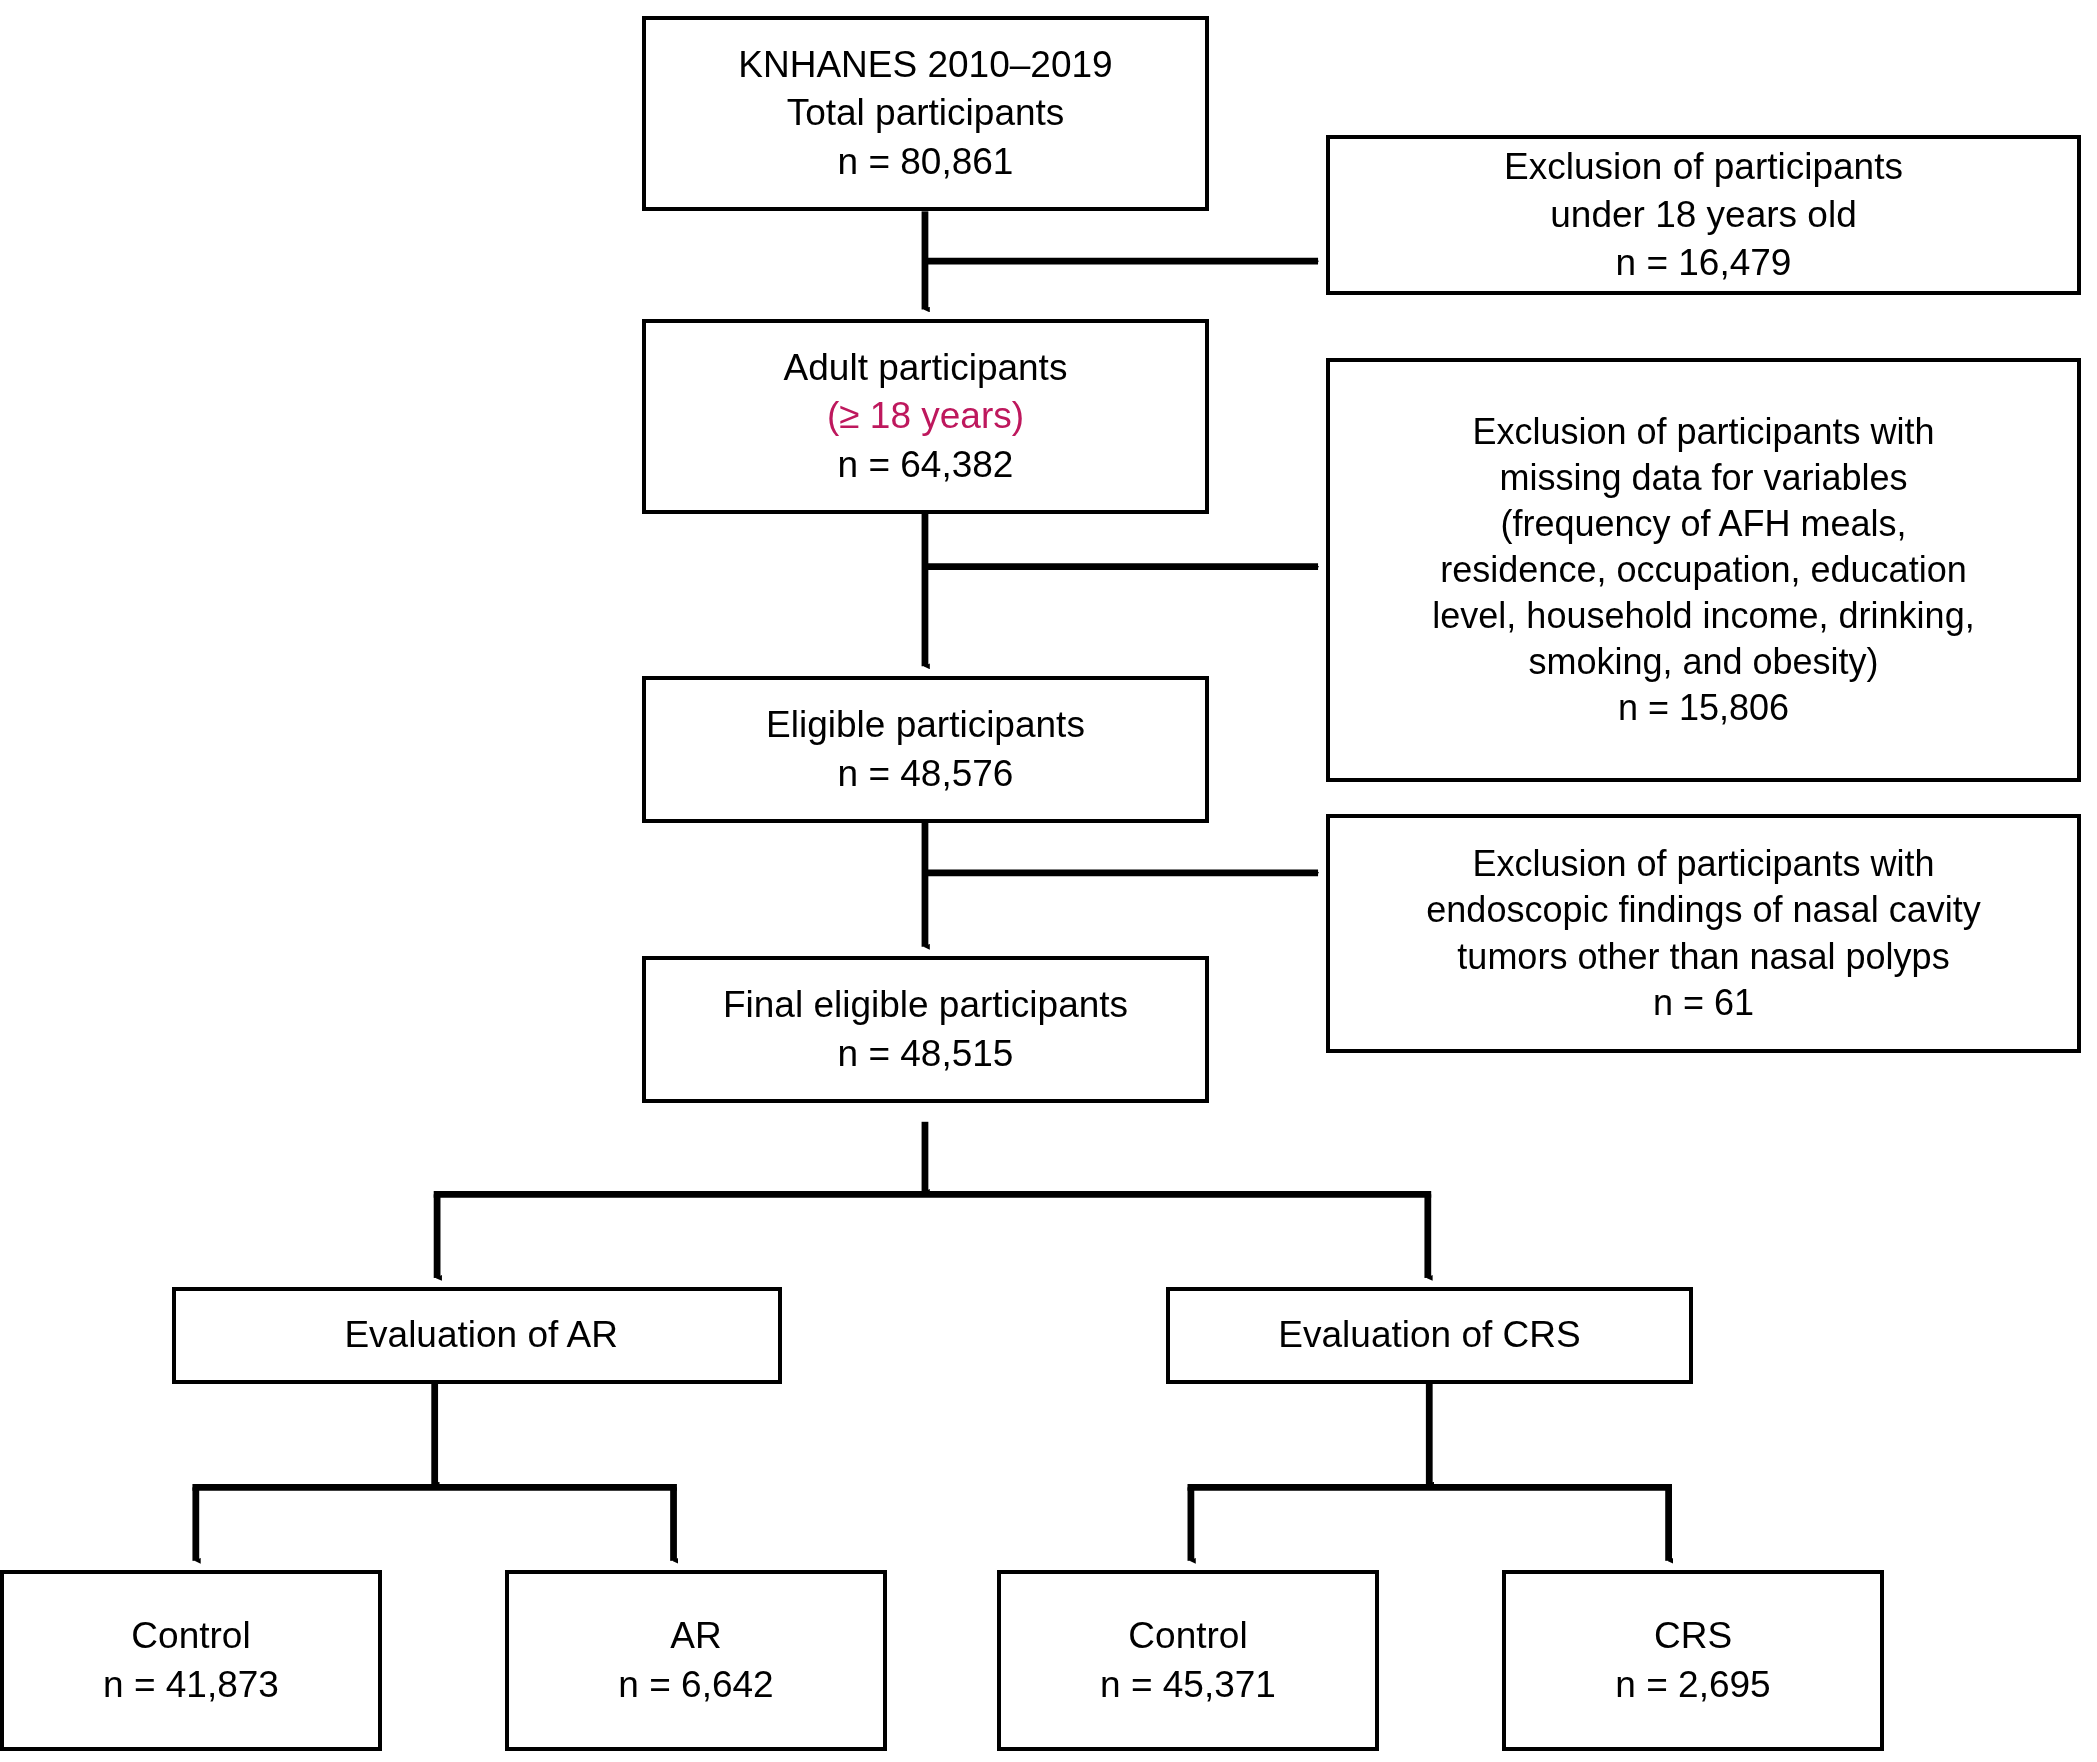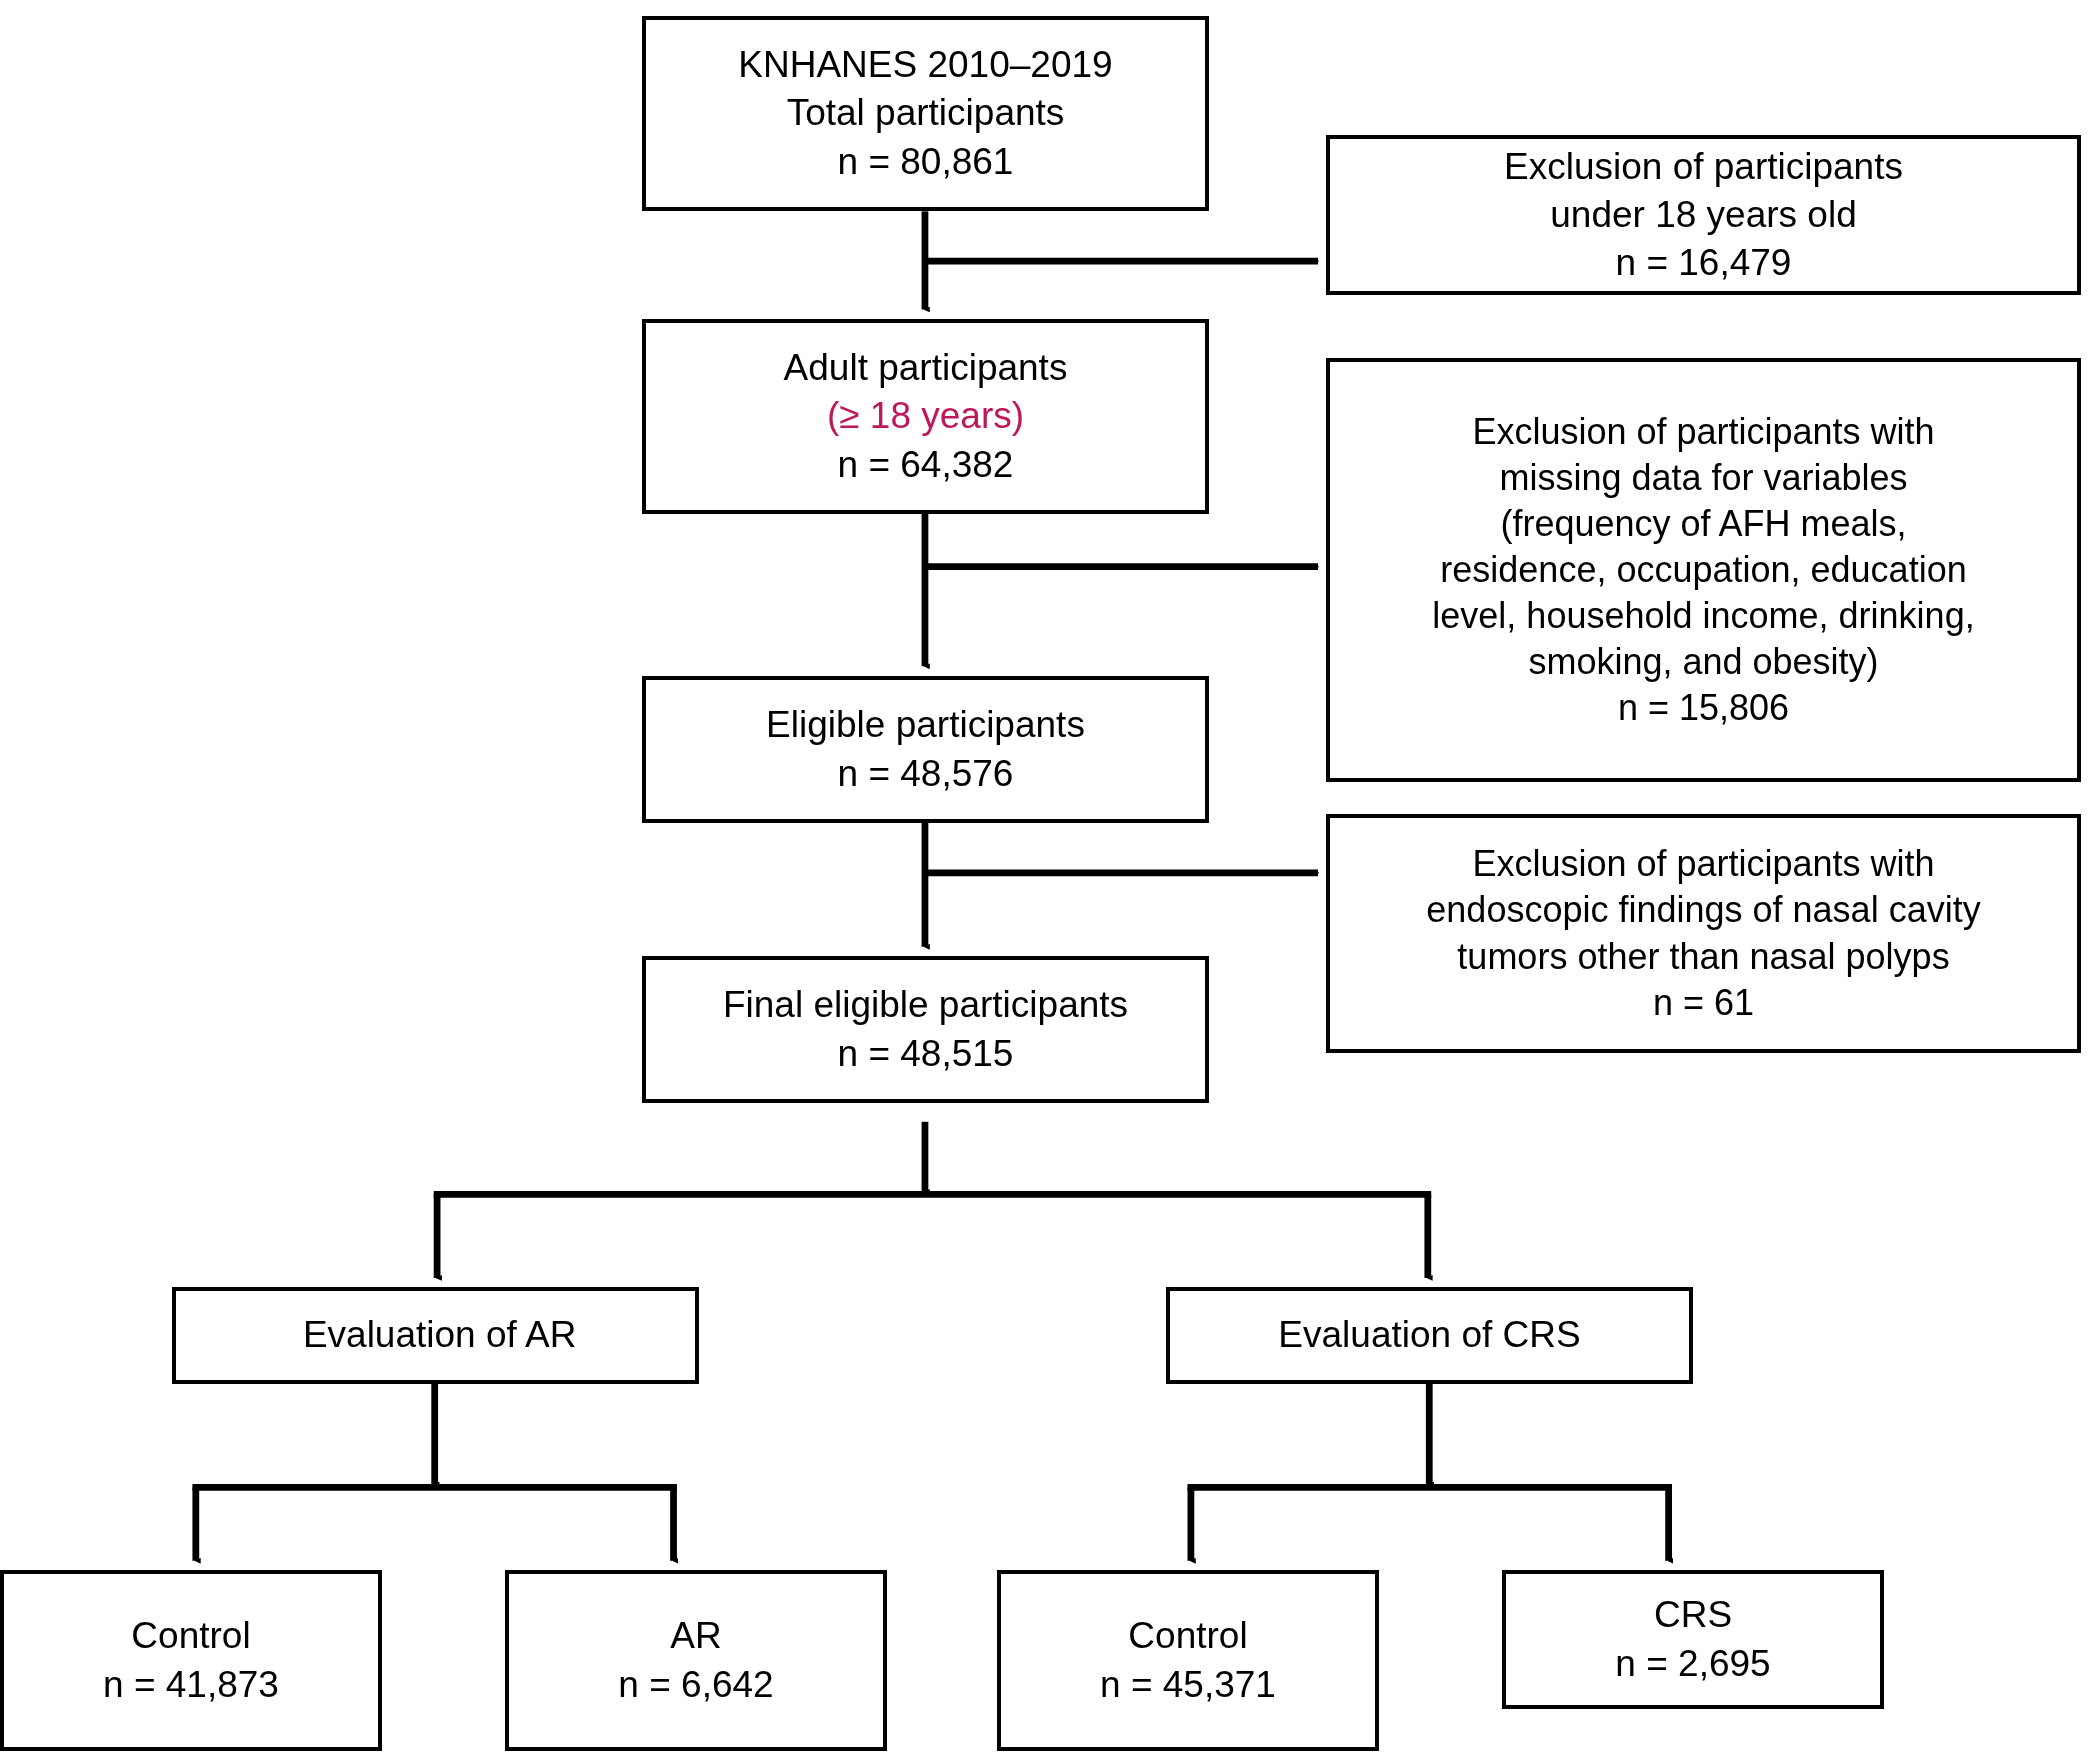--- a/index.html
+++ b/index.html
@@ -137,21 +137,21 @@
     <span class="node-line">n = 15,806</span>
   </div>
 
   <div class="node-box tall-text" style="left:1326px; top:814px; width:755px; height:239px;">
     <span class="node-line">Exclusion of participants with</span>
     <span class="node-line">endoscopic findings of nasal cavity</span>
     <span class="node-line">tumors other than nasal polyps</span>
     <span class="node-line">n = 61</span>
   </div>
 
-  <div class="node-box" style="left:172px; top:1287px; width:527px; height:97px;padding-left:16px;">
+  <div class="node-box" style="left:172px; top:1287px; width:610px; height:97px;padding-left:16px;">
     <span class="node-line">Evaluation of AR</span>
   </div>
 
   <div class="node-box" style="left:1166px; top:1287px; width:527px; height:97px;">
     <span class="node-line">Evaluation of CRS</span>
   </div>
 
   <div class="node-box" style="left:0px; top:1570px; width:382px; height:181px;">
     <span class="node-line">Control</span>
     <span class="node-line">n = 41,873</span>
@@ -160,19 +160,19 @@
   <div class="node-box" style="left:505px; top:1570px; width:382px; height:181px;">
     <span class="node-line">AR</span>
     <span class="node-line">n = 6,642</span>
   </div>
 
   <div class="node-box" style="left:997px; top:1570px; width:382px; height:181px;">
     <span class="node-line">Control</span>
     <span class="node-line">n = 45,371</span>
   </div>
 
-  <div class="node-box" style="left:1502px; top:1570px; width:382px; height:139px;">
+  <div class="node-box" style="left:1502px; top:1570px; width:382px; height:181px;">
     <span class="node-line">CRS</span>
     <span class="node-line">n = 2,695</span>
   </div>
 
 </div>
 
 
 </body></html>

